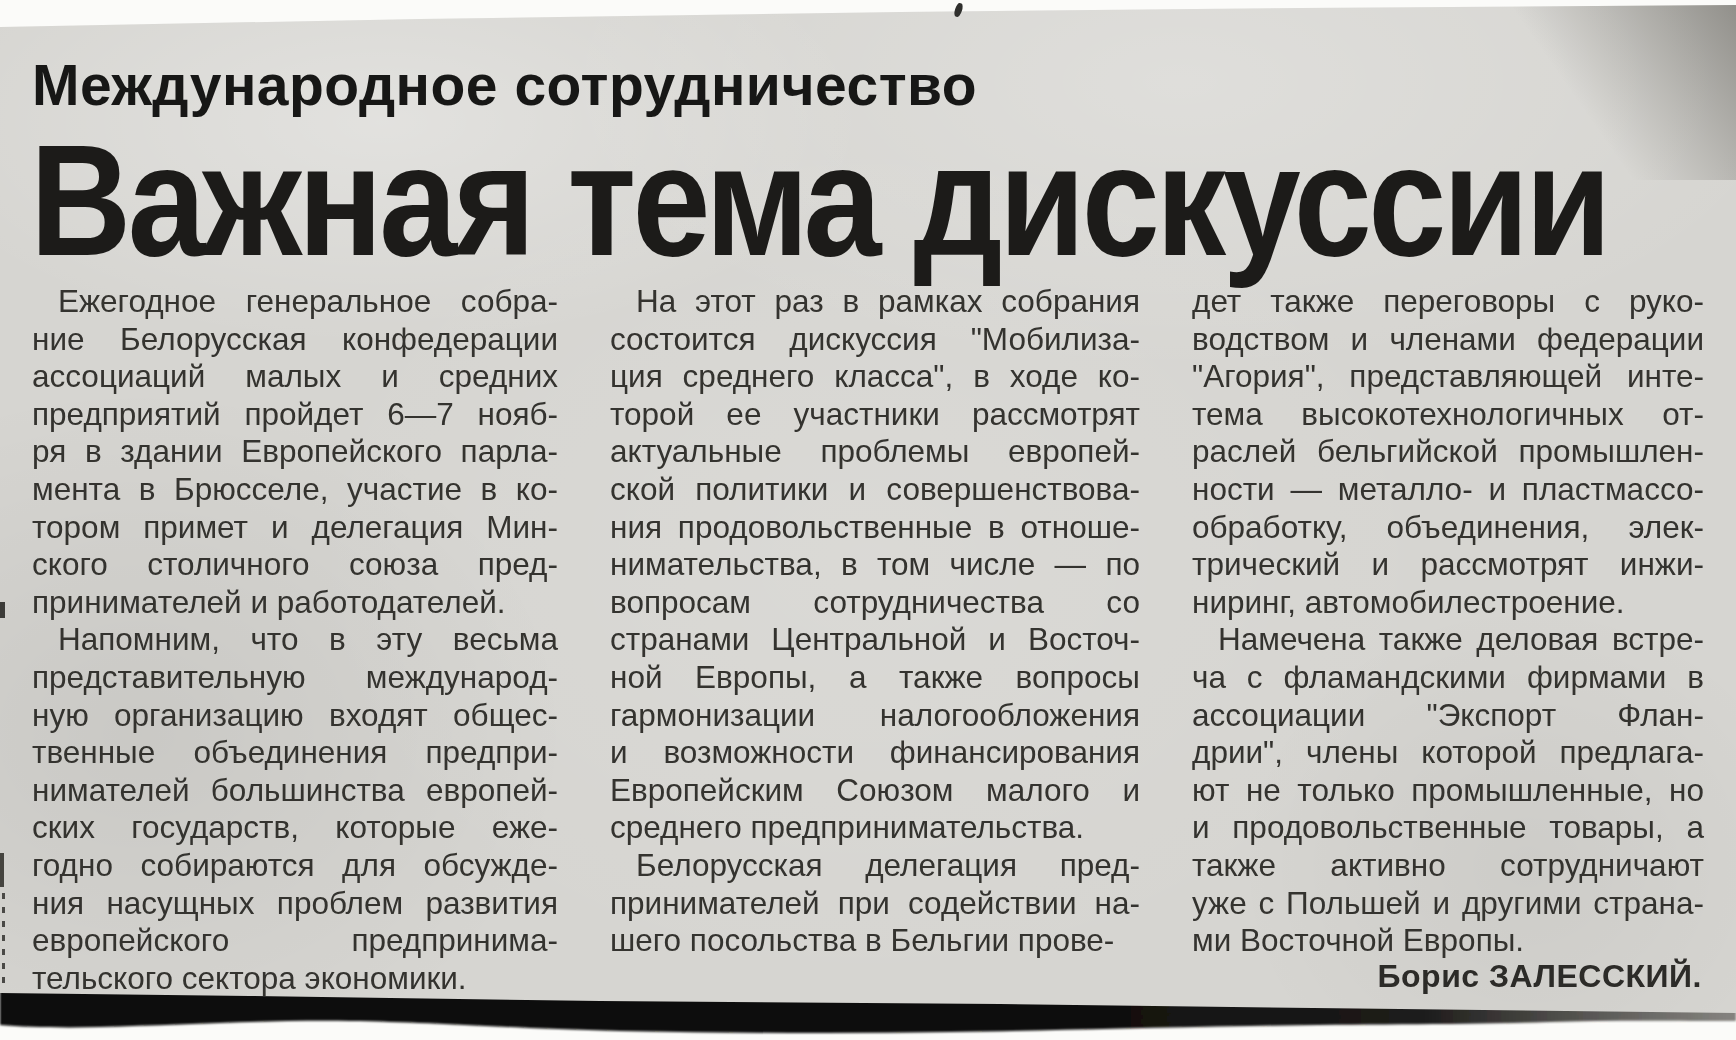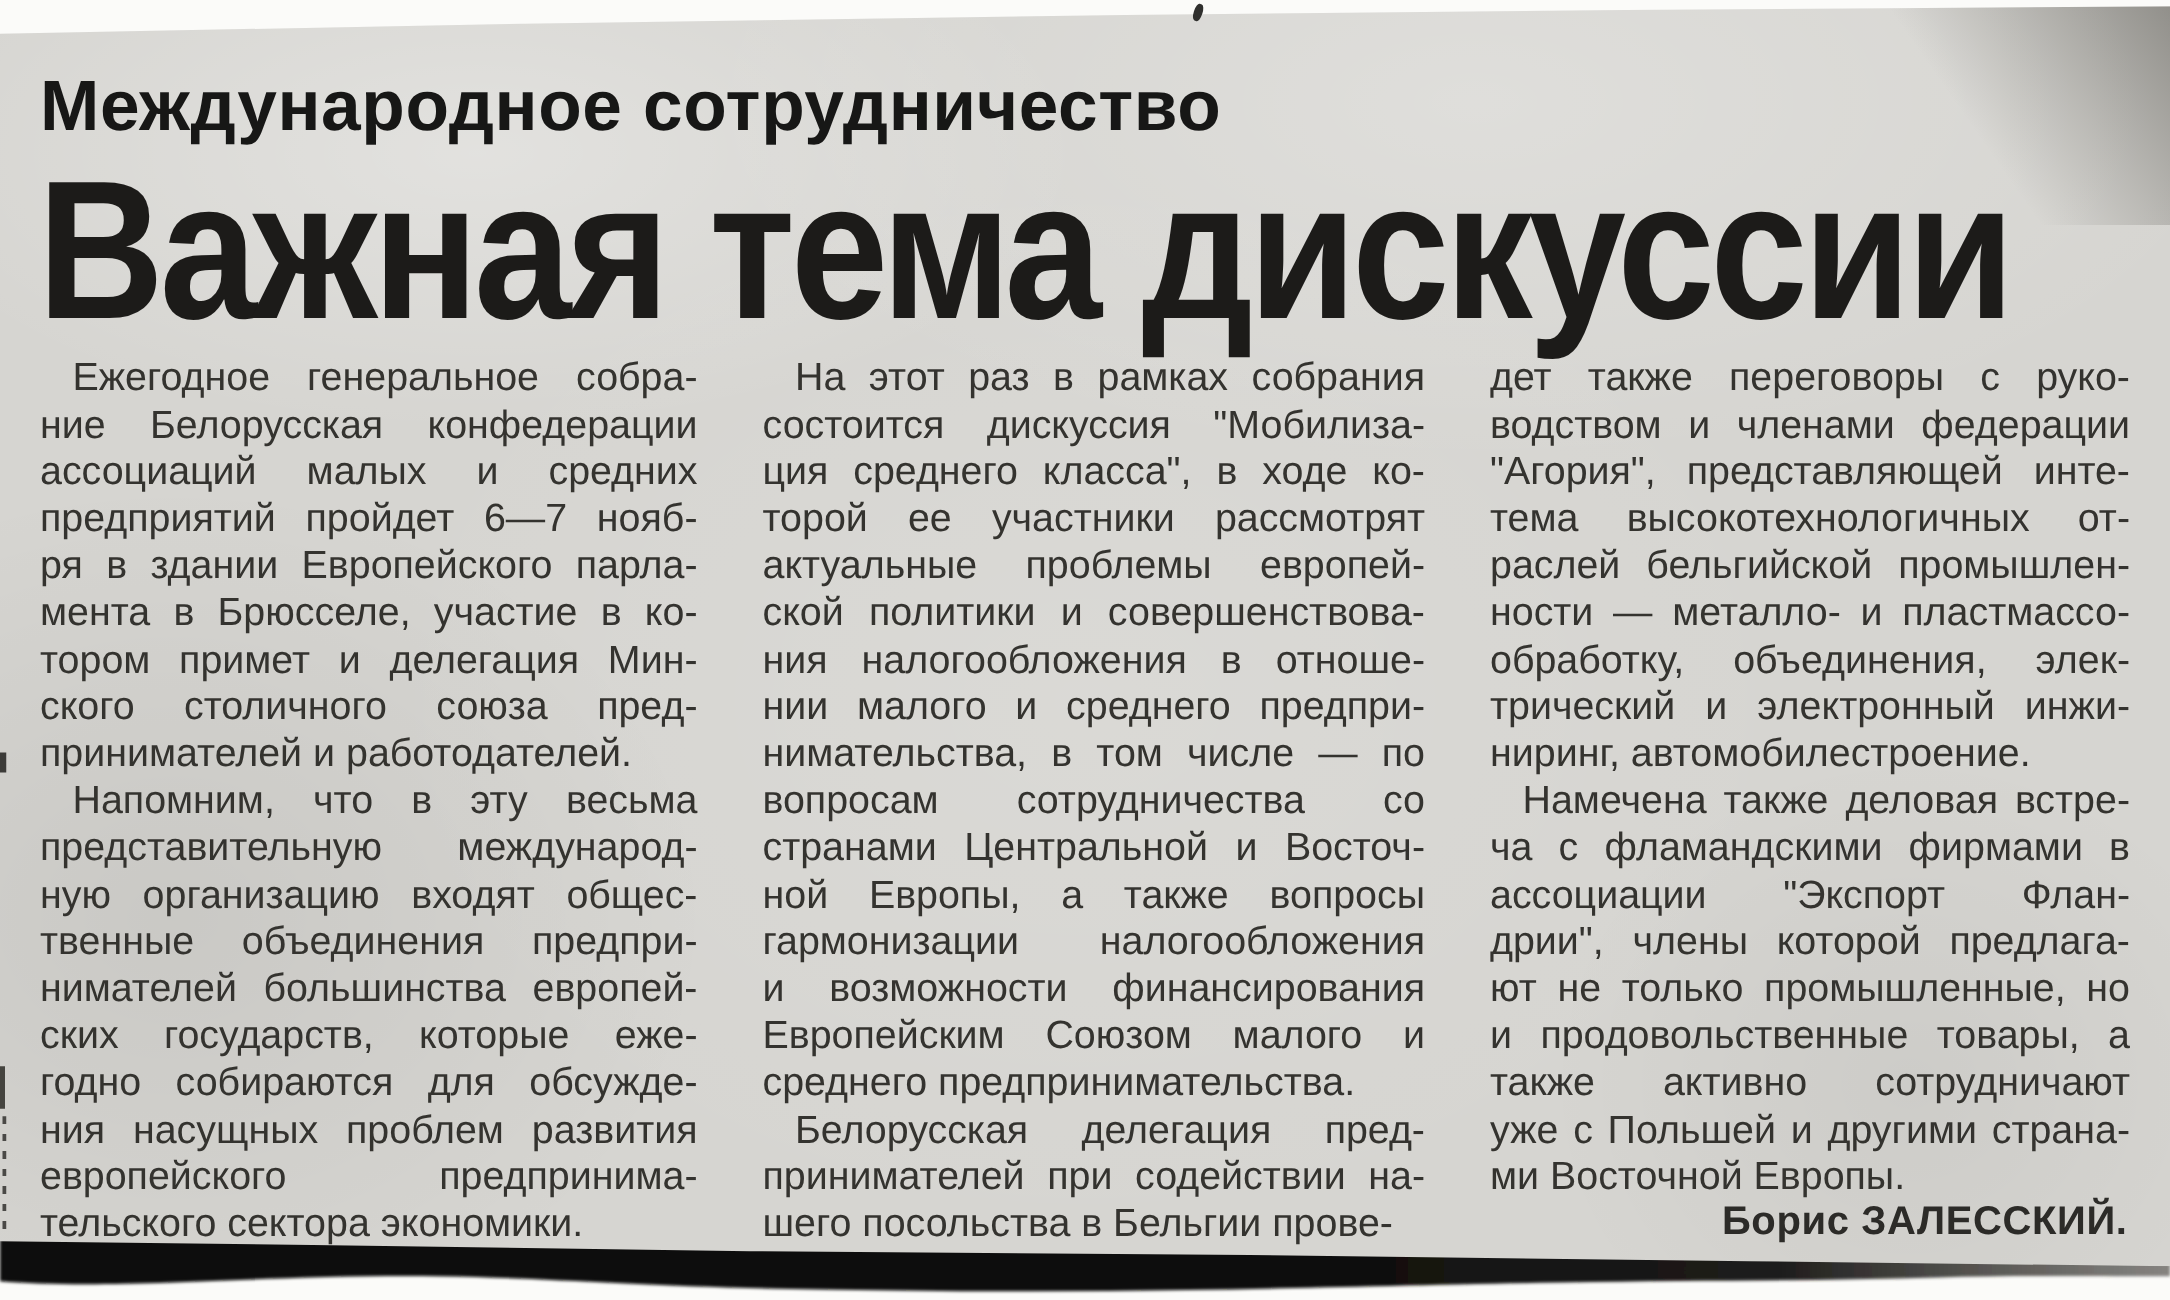--- a/index.html
+++ b/index.html
@@ -132,43 +132,42 @@
           <div class="line">европейского предпринима-</div>
           <div class="line last">тельского сектора экономики.</div>
         </div>
       <div class="col">
           <div class="line indent">На этот раз в рамках собрания</div>
           <div class="line">состоится дискуссия "Мобилиза-</div>
           <div class="line">ция среднего класса", в ходе ко-</div>
           <div class="line">торой ее участники рассмотрят</div>
           <div class="line">актуальные проблемы европей-</div>
           <div class="line">ской политики и совершенствова-</div>
-          <div class="line">ния налогообложения в отноше-</div>
-          <div class="line">нии малого и среднего предпри-</div>
+          <div class="line">ния продовольственные в отноше-</div>
           <div class="line">нимательства, в том числе — по</div>
           <div class="line">вопросам сотрудничества со</div>
           <div class="line">странами Центральной и Восточ-</div>
           <div class="line">ной Европы, а также вопросы</div>
           <div class="line">гармонизации налогообложения</div>
           <div class="line">и возможности финансирования</div>
           <div class="line">Европейским Союзом малого и</div>
           <div class="line last">среднего предпринимательства.</div>
           <div class="line indent">Белорусская делегация пред-</div>
           <div class="line">принимателей при содействии на-</div>
           <div class="line last">шего посольства в Бельгии прове-</div>
         </div>
       <div class="col">
           <div class="line">дет также переговоры с руко-</div>
           <div class="line">водством и членами федерации</div>
           <div class="line">"Агория", представляющей инте-</div>
           <div class="line">тема высокотехнологичных от-</div>
           <div class="line">раслей бельгийской промышлен-</div>
           <div class="line">ности — металло- и пластмассо-</div>
           <div class="line">обработку, объединения, элек-</div>
-          <div class="line">трический и электронный инжи-</div>
+          <div class="line">трический и рассмотрят инжи-</div>
           <div class="line last">ниринг, автомобилестроение.</div>
           <div class="line indent">Намечена также деловая встре-</div>
           <div class="line">ча с фламандскими фирмами в</div>
           <div class="line">ассоциации "Экспорт Флан-</div>
           <div class="line">дрии", члены которой предлага-</div>
           <div class="line">ют не только промышленные, но</div>
           <div class="line">и продовольственные товары, а</div>
           <div class="line">также активно сотрудничают</div>
           <div class="line">уже с Польшей и другими страна-</div>
           <div class="line last">ми Восточной Европы.</div>

